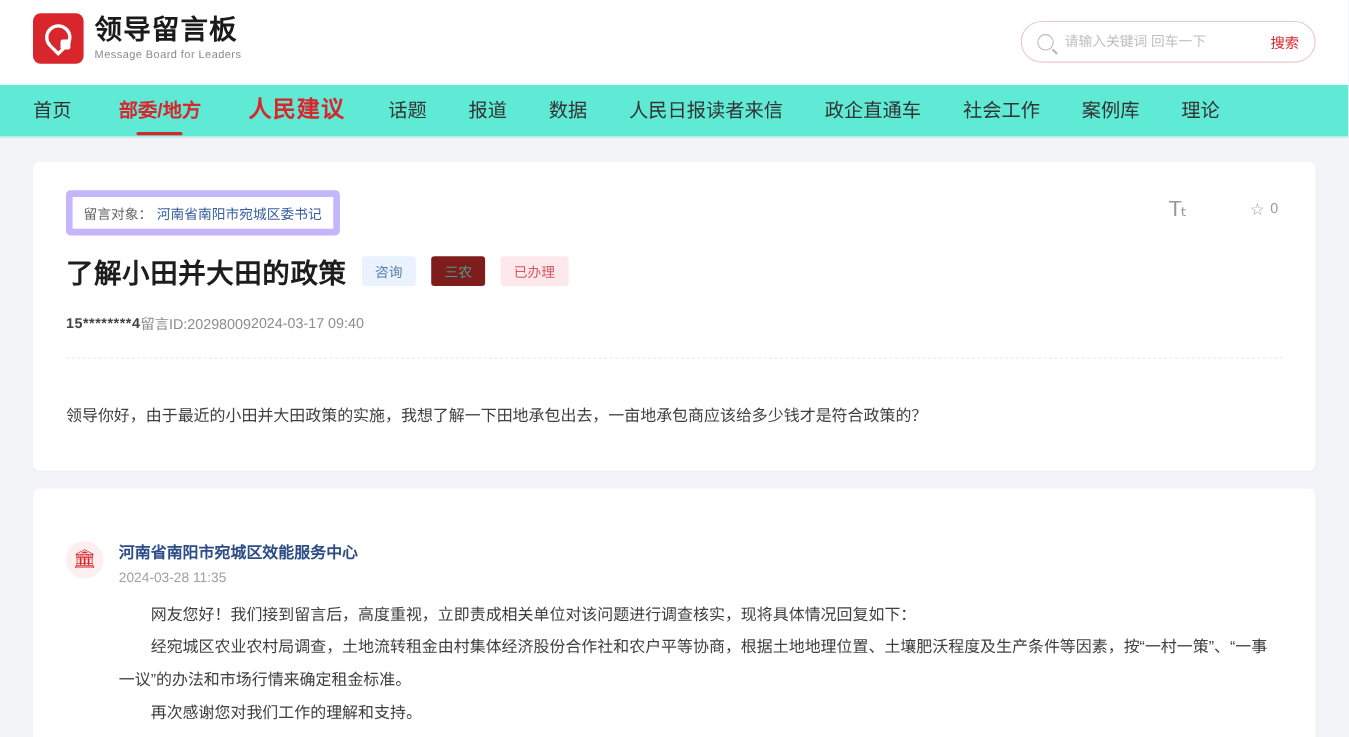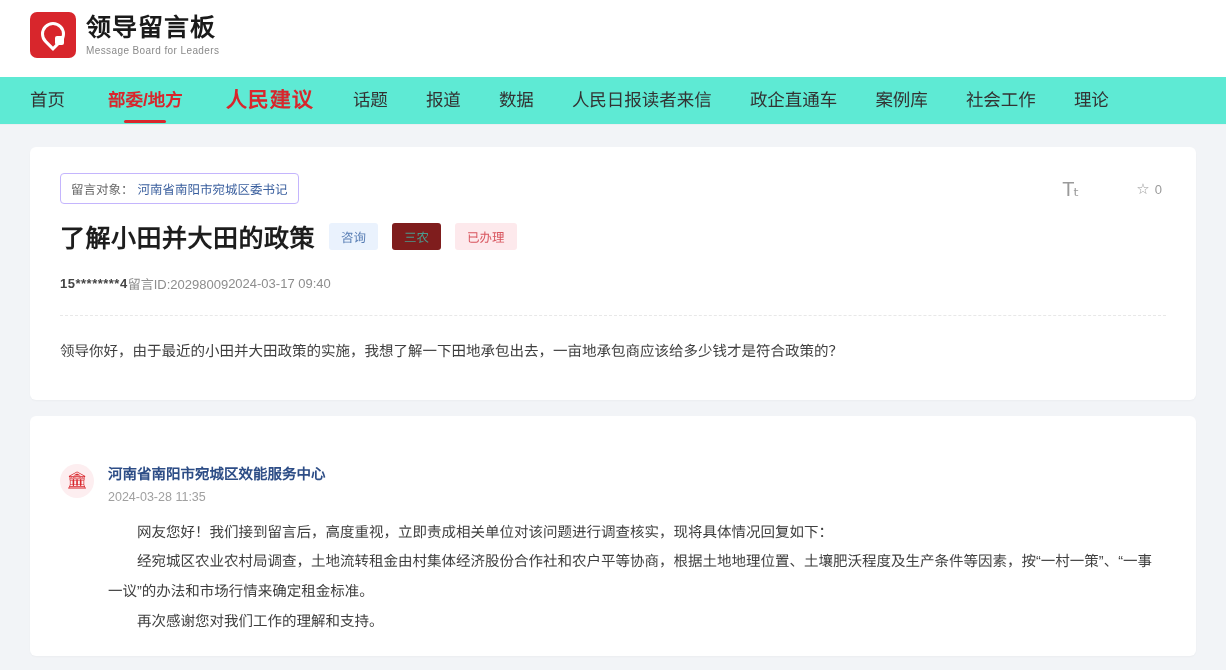--- a/index.html
+++ b/index.html
@@ -170,21 +170,21 @@
     margin-bottom: 16px;
     position: relative;
   }
   .card-msg { padding: 26px 30px 34px 30px; }
 
   .target-row {
     display: flex;
     align-items: center;
   }
   .target-chip {
-    border: 1px solid #c4b5fd;
+    border: 6px solid #c4b5fd;
     border-radius: 4px;
     padding: 5px 10px;
     font-size: 12.5px;
     color: #555;
     display: inline-flex;
     gap: 4px;
   }
   .target-chip .label { color: #666; }
   .target-chip .value { color: #3a5f9e; }
 
@@ -237,21 +237,21 @@
     align-items: center;
     margin-top: 20px;
     font-size: 13px;
     color: #8d8d8d;
     padding-bottom: 22px;
     border-bottom: 1px dashed #e8e8e8;
   }
   .meta-user { color: #444; font-weight: bold; letter-spacing: .5px; }
 
   .msg-body {
-    margin-top: 22px;
+    margin-top: 40px;
     font-size: 14.5px;
     color: #3f3f3f;
     line-height: 1.9;
   }
 
   
   .card-reply { padding: 24px 30px 20px 30px; }
   .reply-head {
     font-size: 17px;
     font-weight: bold;
@@ -303,33 +303,38 @@
 
   <div class="header">
     <div class="brand">
       <div class="brand-logo"></div>
       <div class="brand-text">
         <span class="brand-title">领导留言板</span>
         <span class="brand-sub">Message Board for Leaders</span>
       </div>
     </div>
 
+    <div class="search-box">
+      <span class="search-icon"></span>
+      <input class="search-input" type="text" placeholder="请输入关键词 回车一下" style="">
+      <button class="search-btn">搜索</button>
+    </div>
   </div>
 
   <div class="nav">
     <div class="nav-item">首页</div>
     <div class="nav-item active">部委/地方</div>
     <div class="nav-item brandlink">人民建议</div>
     <div class="nav-item">话题</div>
     <div class="nav-item">报道</div>
     <div class="nav-item">数据</div>
     <div class="nav-item">人民日报读者来信</div>
     <div class="nav-item">政企直通车</div>
+    <div class="nav-item">社会工作</div>
     <div class="nav-item">案例库</div>
-    <div class="nav-item">社会工作</div>
     <div class="nav-item">理论</div>
   </div>
 
   <div class="content">
 
     <div class="card card-msg">
       <div class="tools">
         <div class="tool">
           <span class="icon-font">Tₜ</span>
         </div>

